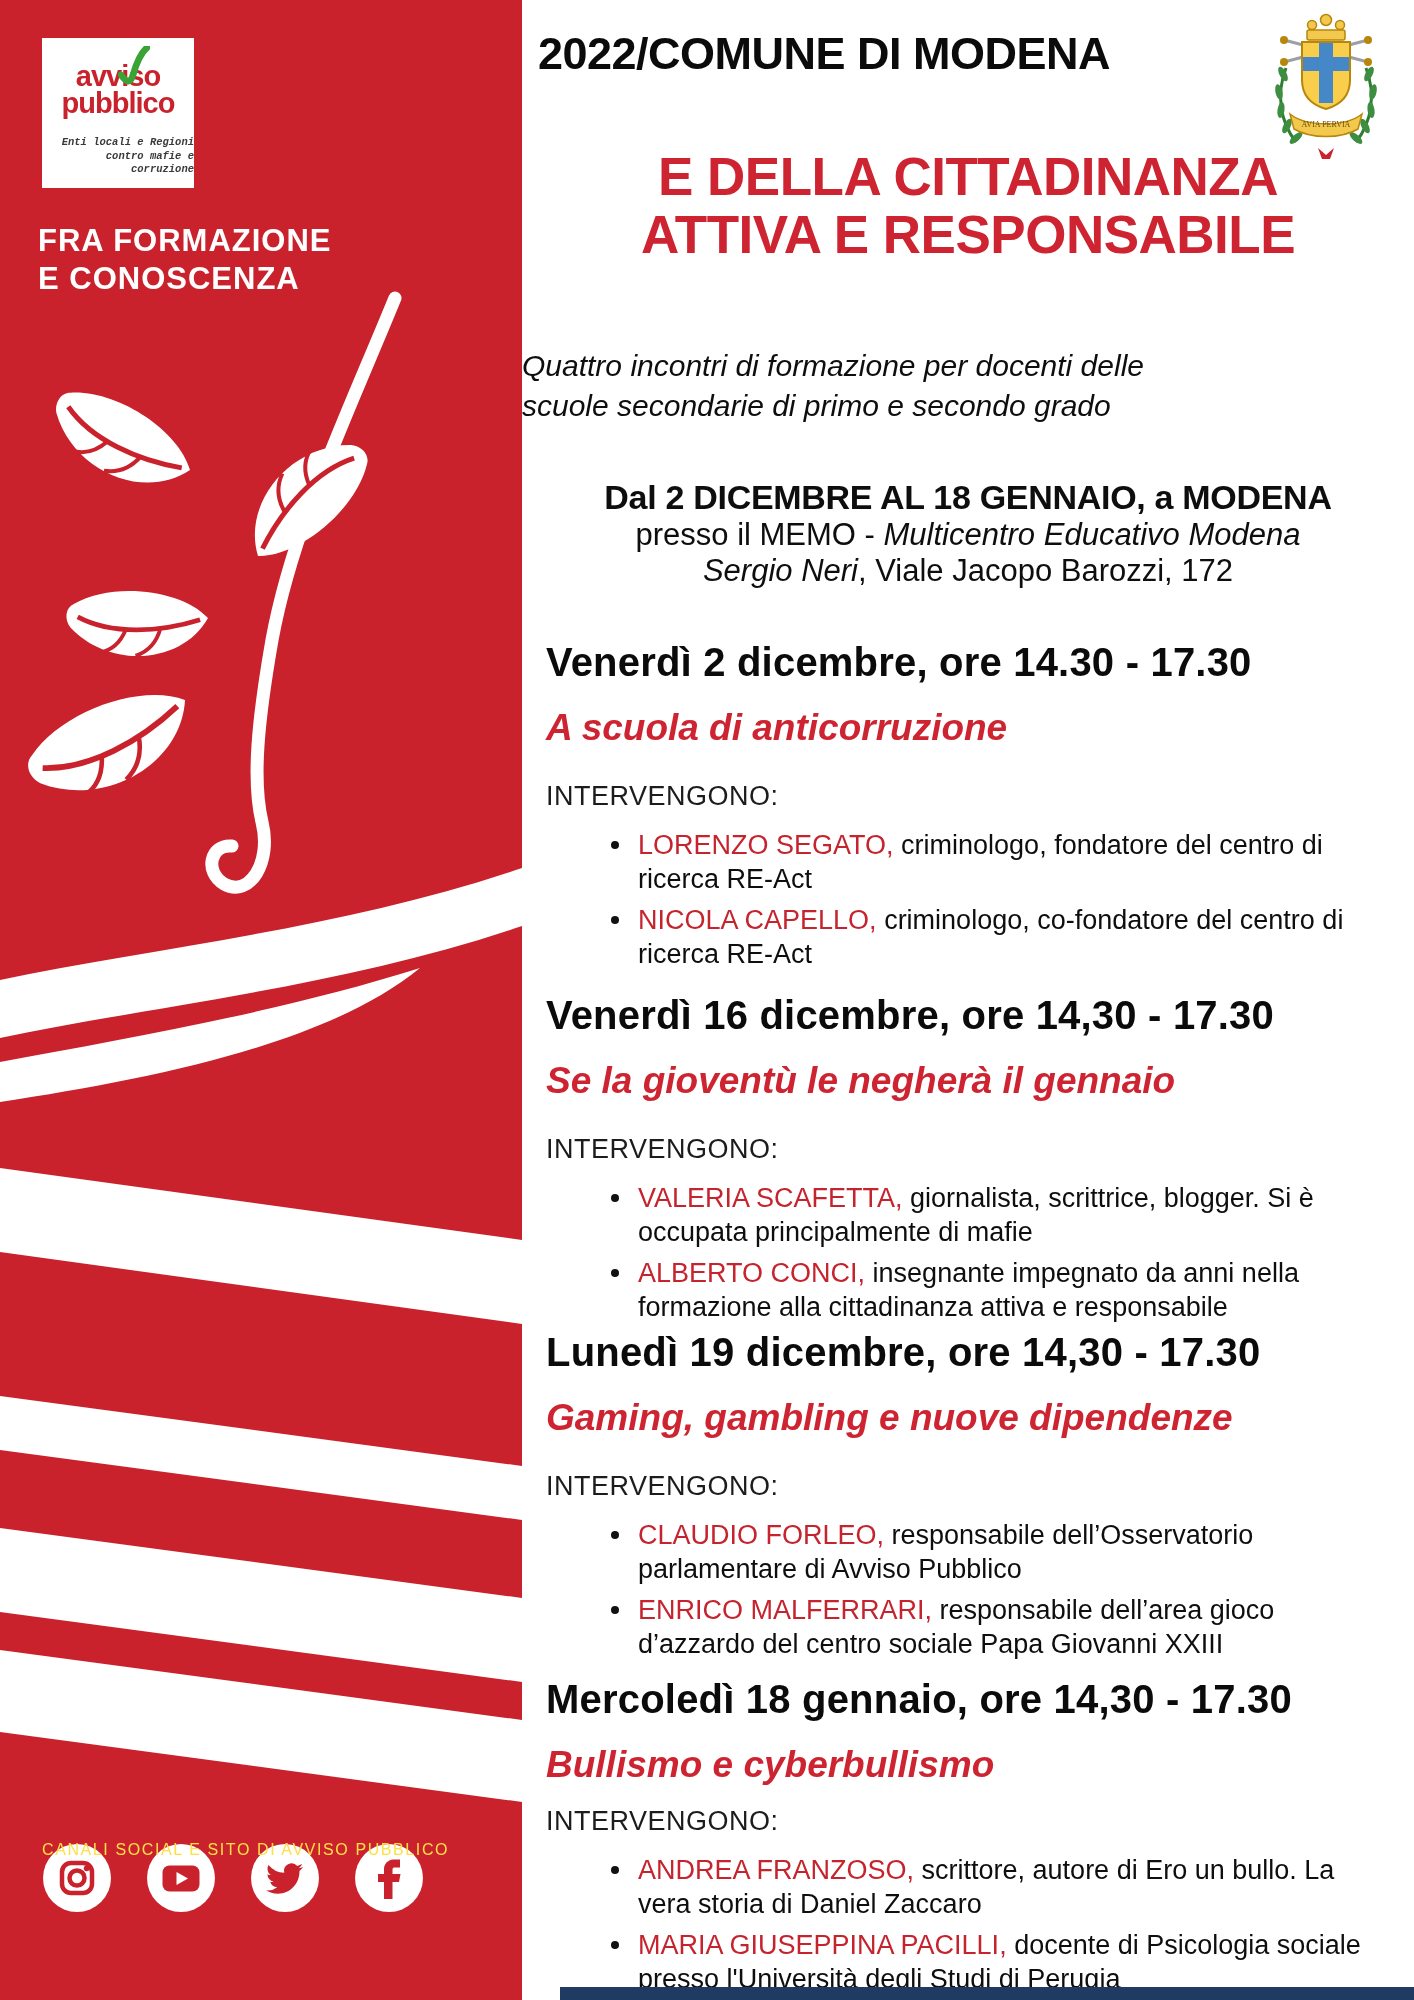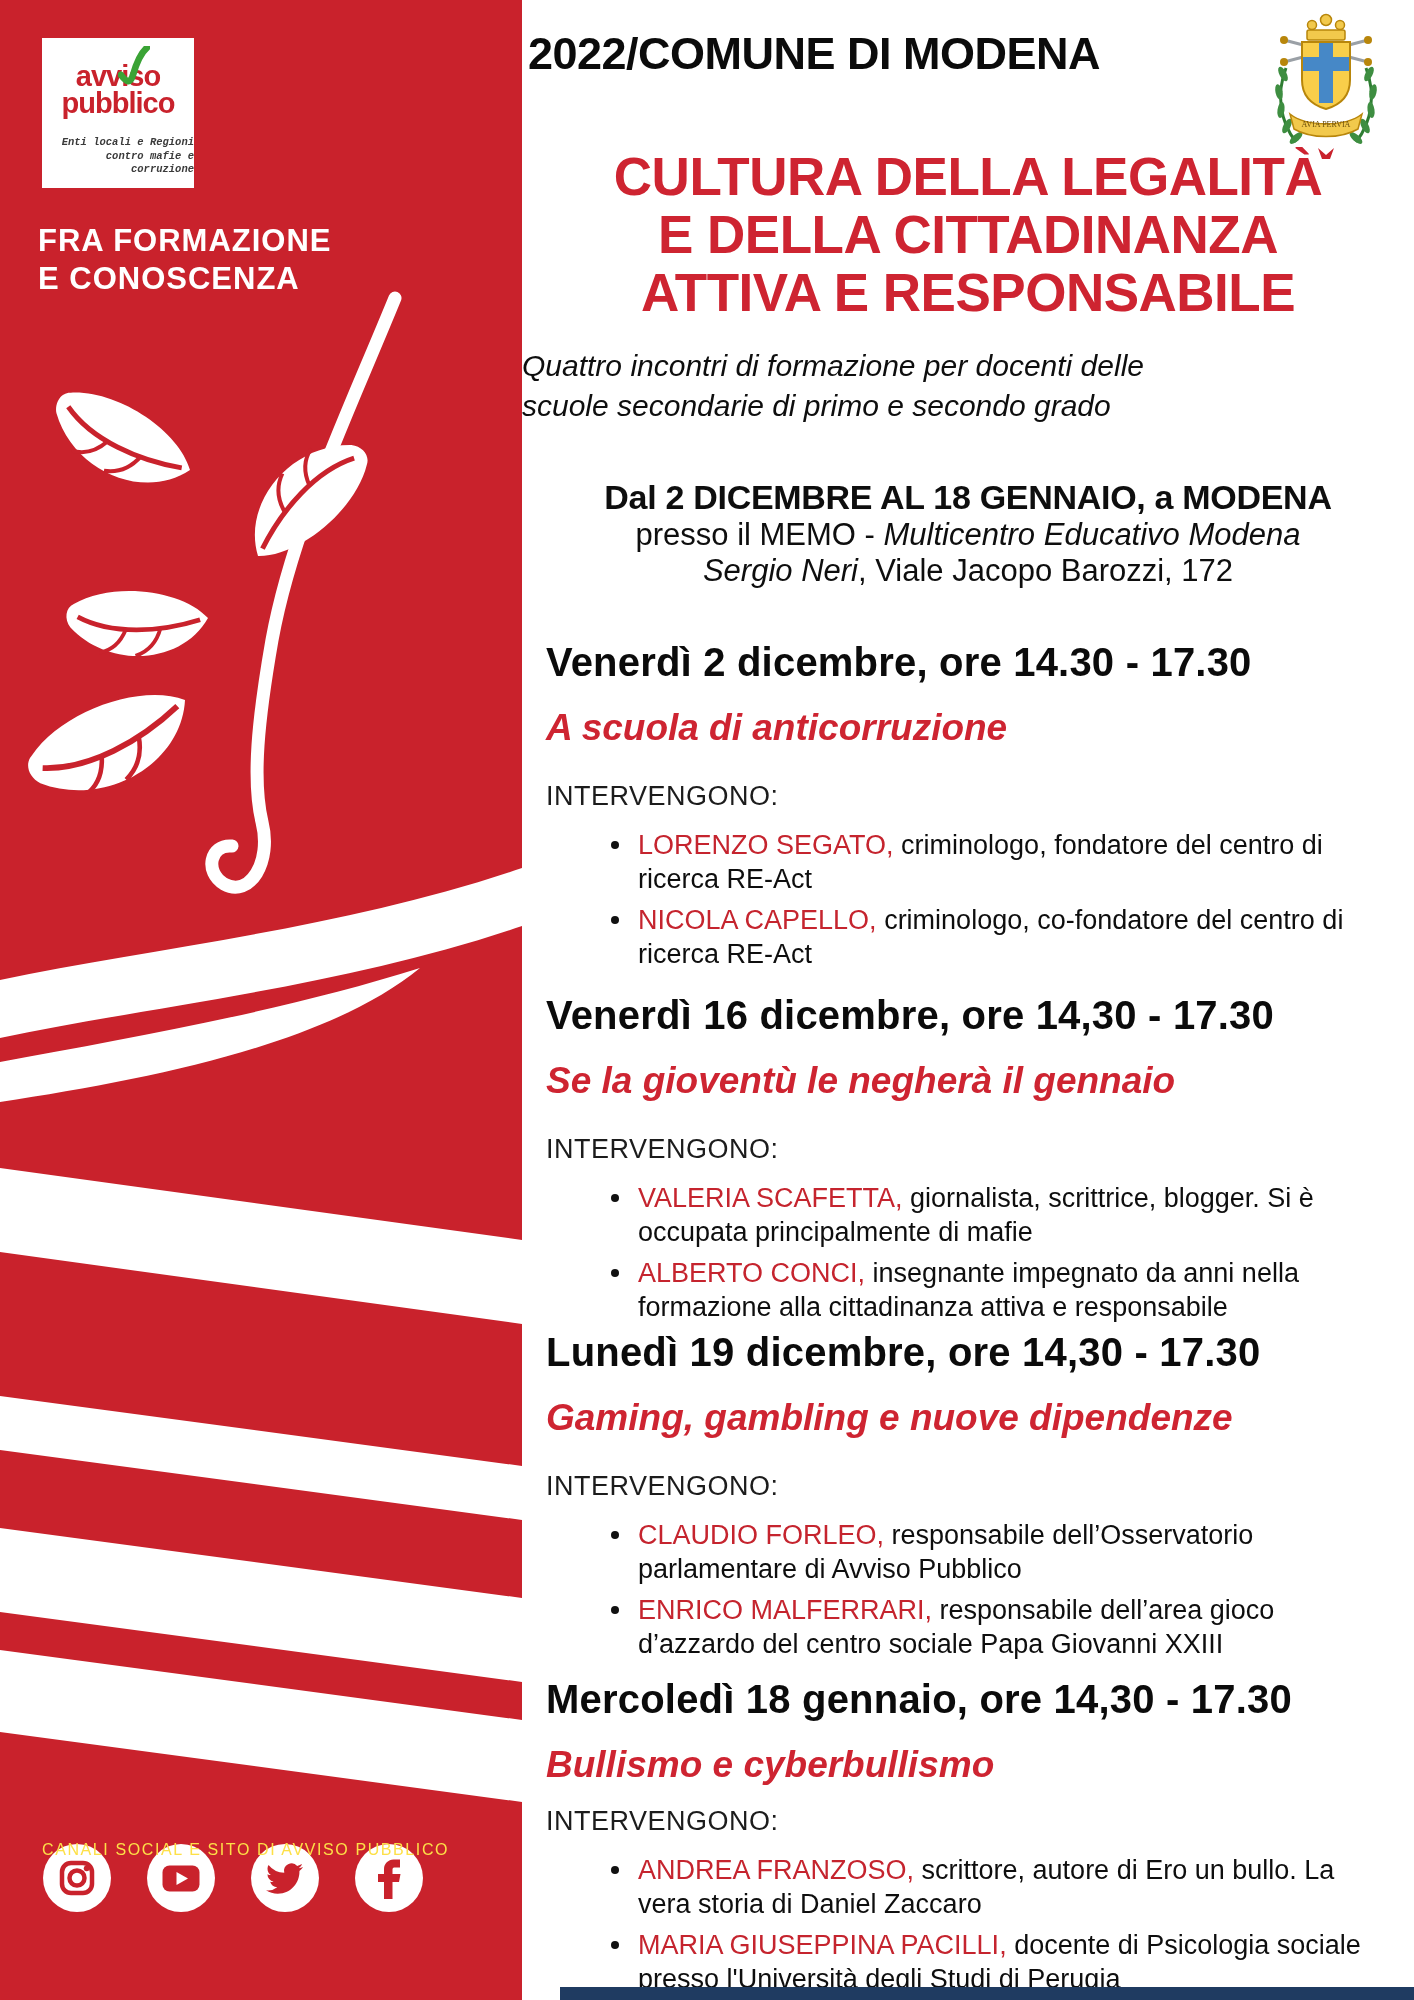--- a/index.html
+++ b/index.html
@@ -23,21 +23,21 @@
 
   .motto{position:absolute;left:38px;top:222px;color:#ffffff;font-weight:700;font-size:31px;line-height:1.22;letter-spacing:1px;}
 
   .website{position:absolute;left:42px;top:1798px;color:#ffffff;font-size:28px;letter-spacing:3px;font-weight:400;white-space:nowrap;}
   .social-row{position:absolute;left:42px;top:1843px;display:flex;gap:34px;}
   .social-icon{width:70px;height:70px;display:block;cursor:pointer;}
   .social-caption{position:absolute;left:42px;top:1841px;color:#fde047;font-size:16px;letter-spacing:1.6px;white-space:nowrap;}
 
   
   .content{position:absolute;left:522px;top:0;width:892px;height:2000px;color:#0e0e0e;}
-  .year-title{position:absolute;left:6px;top:28px;font-size:45px;font-weight:700;letter-spacing:-0.5px;color:#0b0b0b;white-space:nowrap;}
+  .year-title{position:absolute;left:16px;top:28px;font-size:45px;font-weight:700;letter-spacing:-0.5px;color:#0b0b0b;white-space:nowrap;}
   .emblem{position:absolute;right:28px;top:10px;width:120px;height:150px;}
 
   .main-title{position:absolute;left:0;top:148px;width:100%;text-align:center;color:#CE2431;font-weight:700;font-size:53px;line-height:58px;letter-spacing:-0.5px;}
   .subtitle{position:absolute;left:0;top:346px;width:100%;text-align:left;font-style:italic;font-size:30px;line-height:40px;color:#0e0e0e;}
   .venue{position:absolute;left:0;top:477px;width:100%;text-align:center;}
   .venue-dates{font-weight:700;font-size:34px;line-height:40px;letter-spacing:-0.3px;}
   .venue-line{font-size:31px;line-height:36px;}
   .venue-line .it{font-style:italic;}
 
   .session{position:absolute;left:24px;right:30px;}
@@ -189,21 +189,20 @@
           <ellipse cx="21" cy="116" rx="3.5" ry="8" transform="rotate(28 21 116)"></ellipse>
           <ellipse cx="30" cy="128" rx="3.5" ry="8" transform="rotate(48 30 128)"></ellipse>
         </g>
       </g>
       <path d="M24,104 C40,117 80,117 96,104 L92,119 C75,129 45,129 28,119 Z" fill="#F2C94C" stroke="#B8860B" stroke-width="1.5"></path>
       <text x="60" y="117" text-anchor="middle" font-size="8" fill="#6b4e0b" font-family="Liberation Serif, serif">AVIA PERVIA</text>
       <path d="M52,138 l8,7 8,-7 -4,11 h-8 z" fill="#C9222C"></path>
     </svg>
 
     <div class="main-title">
-      <div>CULTURA DELLA LEGALITÀ</div>
       <div>E DELLA CITTADINANZA</div>
       <div>ATTIVA E RESPONSABILE</div>
     </div>
 
     <div class="subtitle">
       <div>Quattro incontri di formazione per docenti delle</div>
       <div>scuole secondarie di primo e secondo grado</div>
     </div>
 
     <div class="venue">

